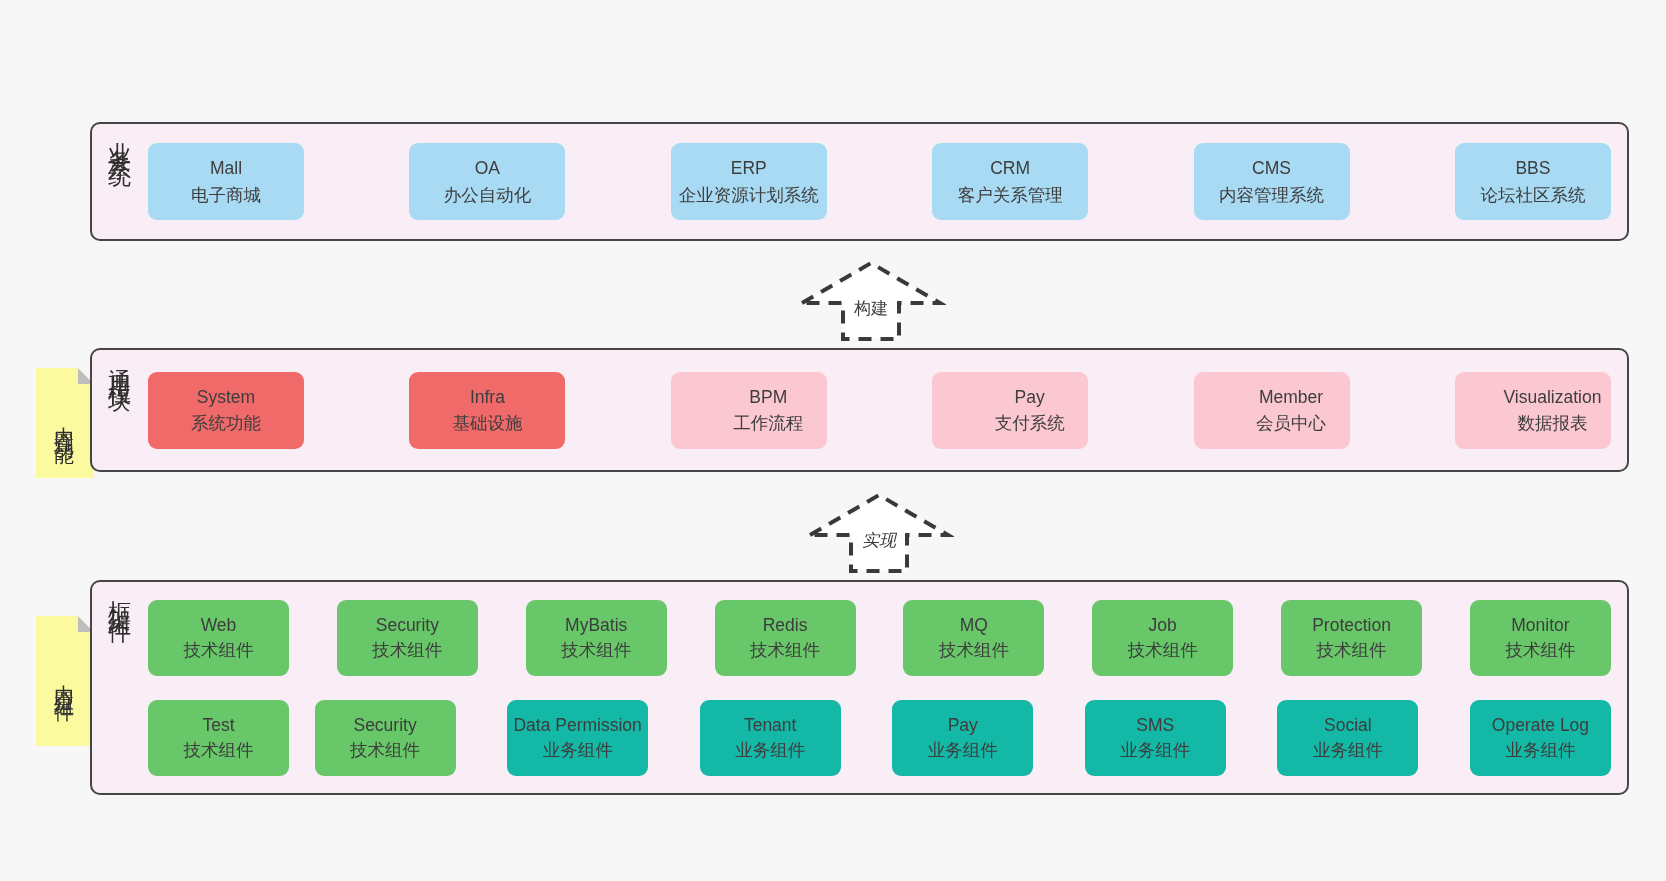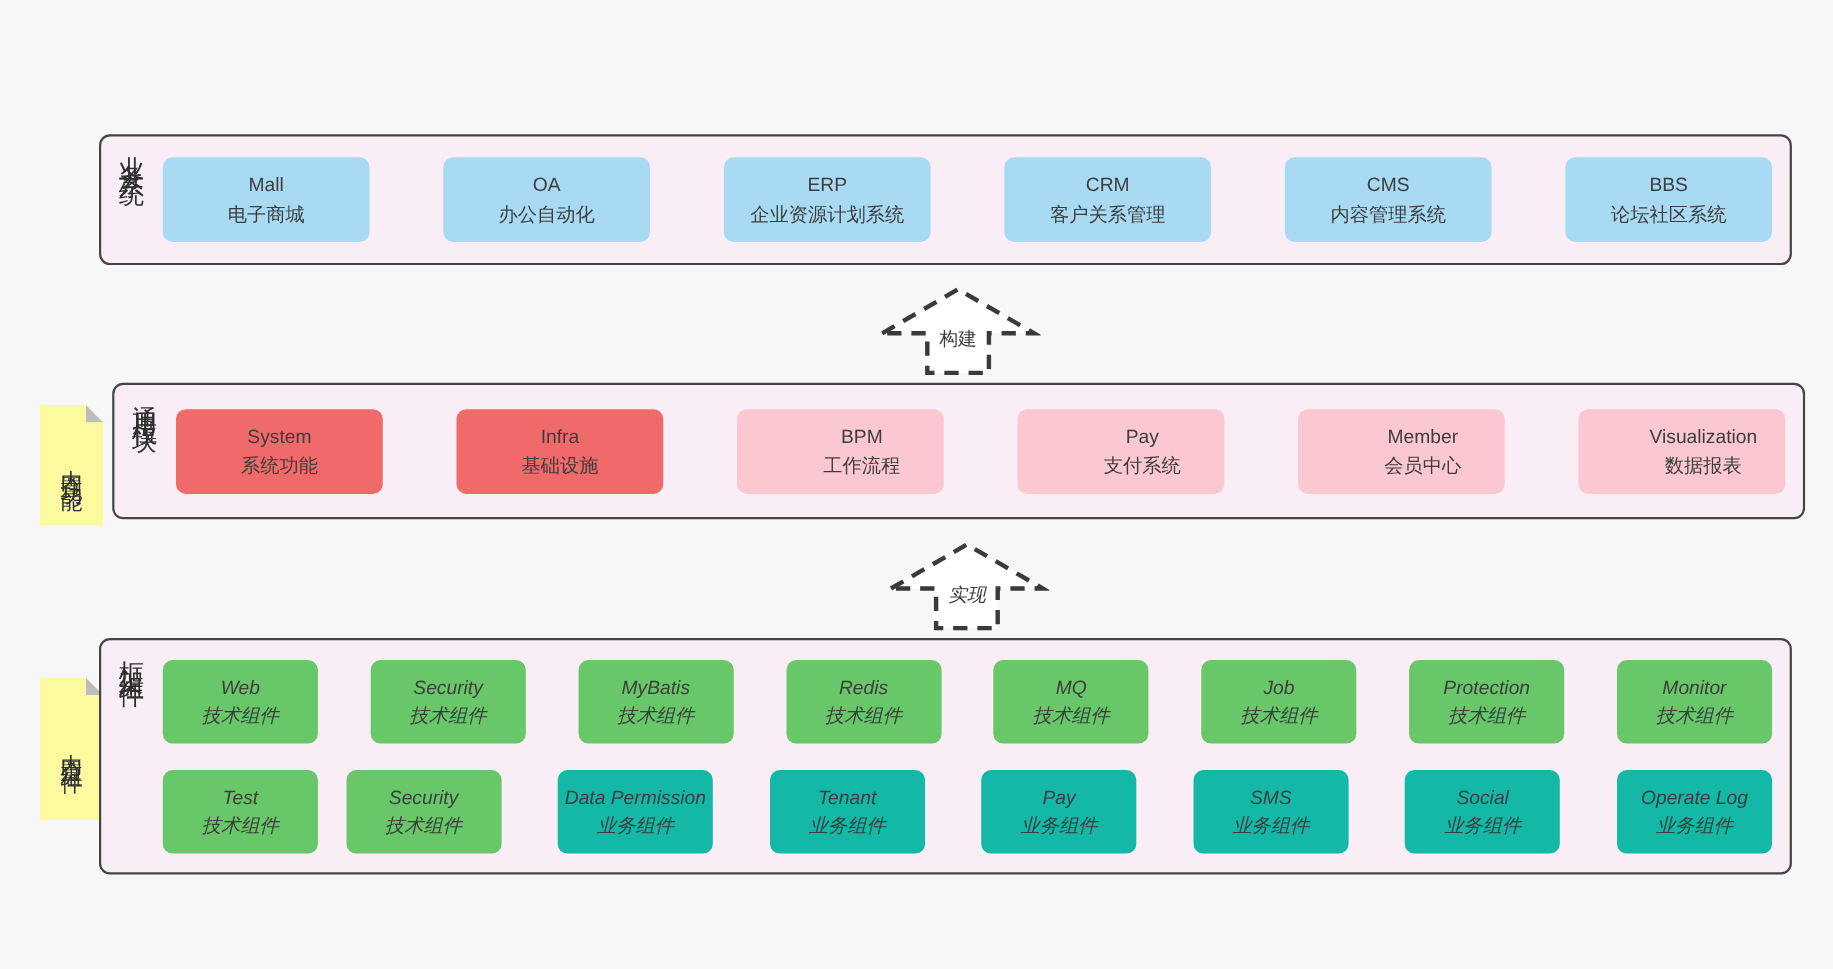--- a/index.html
+++ b/index.html
@@ -4,38 +4,38 @@
 <style>
   * { margin:0; padding:0; box-sizing:border-box; }
   html,body { width:1666px; height:881px; background:#f7f7f7;
     font-family:"Liberation Sans", sans-serif; color:#3d3d3d; overflow:hidden; }
   .stage { position:relative; width:1666px; height:881px; }
 
   
   .layer { position:absolute; left:90px; width:1539px; background:#f9edf6;
     border:2px solid #454545; border-radius:10px; z-index:2; }
   .layer-business   { top:122px; height:119px; }
-  .layer-modules    { top:348px; height:124px;margin-left:12px; }
+  .layer-modules    { top:348px; height:124px; }
   .layer-components { top:580px; height:215px; }
 
   .vlabel { position:absolute; left:13px; top:0; bottom:0;
     display:flex; align-items:center;
     writing-mode:vertical-rl; text-orientation:upright;
     font-size:23px; letter-spacing:7px; color:#2f2f2f; }
 
   .boxes { position:absolute; left:56px; right:16px; top:0; bottom:0;
     display:flex; justify-content:space-between; align-items:center; }
   .rows { position:absolute; left:56px; right:16px; top:0; bottom:0;
-    display:flex; flex-direction:column; justify-content:center; gap:24px;font-style:italic; }
+    display:flex; flex-direction:column; justify-content:center; gap:24px; }
   .row { display:flex; justify-content:space-between; }
 
   .box { border-radius:9px; display:flex; flex-direction:column;
     align-items:center; justify-content:center; text-align:center;
     font-size:17.5px; line-height:1.5; }
-  .box-wide  { width:188px; height:77px; }
+  .box-wide  { width:156px; height:77px; }
   .box-small { width:141px; height:76px; line-height:1.4; }
   .c-blue       { background:#a8daf3; }
   .c-red        { background:#f16a6a; }
   .c-pink       { background:#fbc8d2;padding-left:39px; }
   .c-green      { background:#68c768; }
   .c-lightgreen { background:#14b8a6;margin-left:26px; }
 
   
   .sticky { position:absolute; width:58px; background:#fbfa9f; z-index:1;
     clip-path:polygon(0 0, calc(100% - 16px) 0, 100% 16px, 100% 100%, 0 100%);

